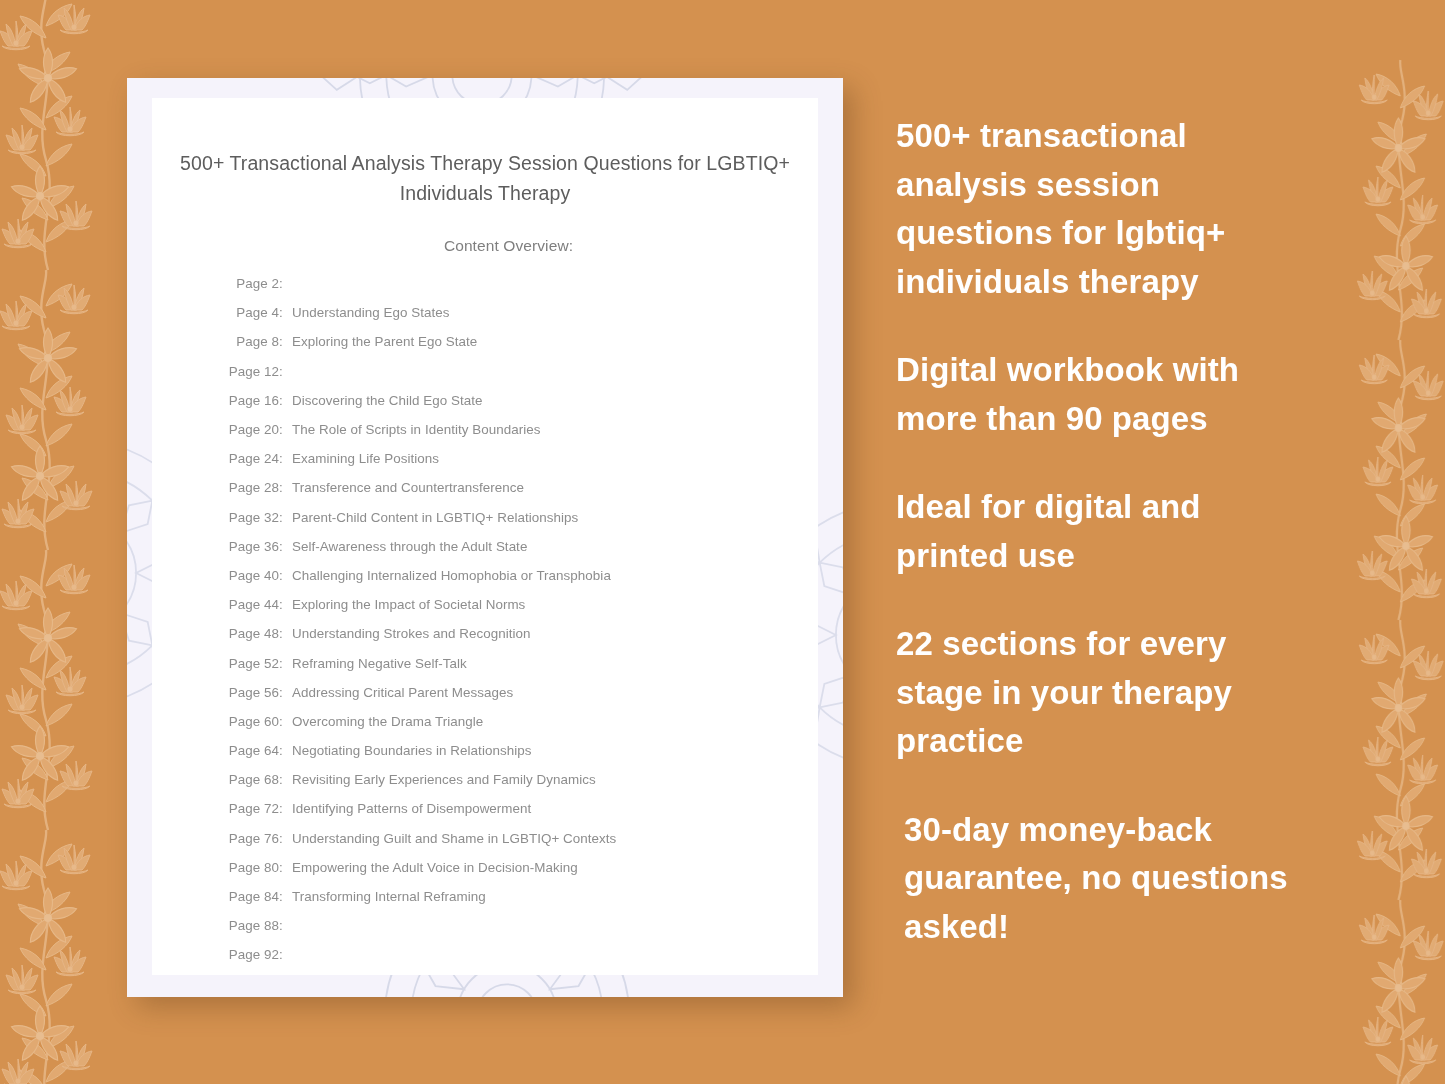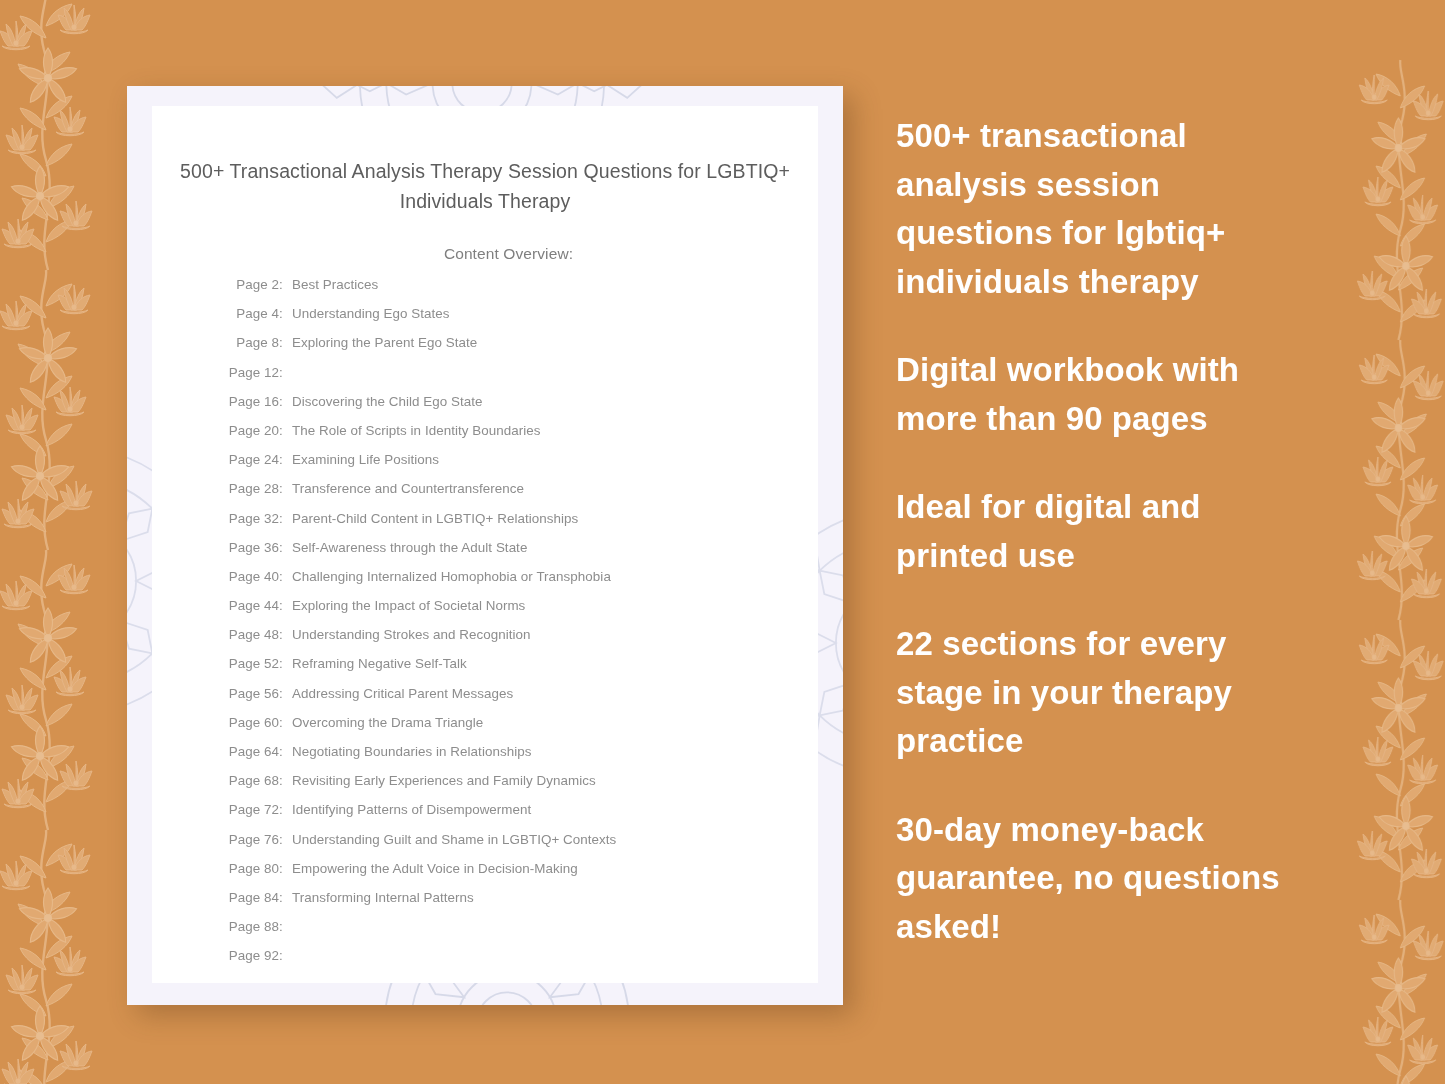--- a/index.html
+++ b/index.html
@@ -26,21 +26,21 @@
     opacity: 1;
   }
   .floral-band.left  { left: -4px;  width: 118px; }
   .floral-band.right { right: -2px; width: 110px; }
   .floral-band svg { display: block; width: 100%; height: 100%; }
 
   
   #card {
     position: absolute;
     left: 127px;
-    top: 86px;
+    top: 78px;
     width: 716px;
     height: 919px;
     background: #f5f3fb;
     box-shadow: 10px 10px 26px rgba(90, 55, 20, 0.33);
     overflow: hidden;
   }
 
   
   #card .watermark {
     position: absolute;
@@ -81,21 +81,21 @@
     text-align: center;
   }
 
   #toc {
     margin: 14px 0 0 0;
     list-style: none;
   }
 
   #toc li {
     display: flex;
-    align-items: flex-start;
+    align-items: center;
     font-size: 13.4px;
     color: #8d8d8d;
     height: 29.2px;
     padding-left: 69px;
     letter-spacing: .05px;
   }
 
   #toc .pg {
     flex: 0 0 auto;
     width: 58px;
@@ -119,21 +119,21 @@
     width: 420px;
   }
   #marketing .blurb {
     color: #ffffff;
     font-size: 33px;
     line-height: 48.5px;
     font-weight: 700;
     letter-spacing: .1px;
     margin-bottom: 40px;
   }
-  #marketing .blurb:last-child { margin-bottom: 0; }
+  #marketing .blurb:last-child { margin-bottom: 0; margin-left: 8px; }
 </style>
 </head>
 <body>
 
 <div class="floral-band left">
   <svg viewBox="0 0 118 1084" preserveAspectRatio="none" aria-hidden="true">
     <defs>
       <g id="lotus">
         <path d="M0,0 C-3,-9 -9,-14 -16,-15 C-13,-7 -11,-3 -8,0 Z" fill="#e9bb8c" stroke="#f0cba6" stroke-width="1"></path>
         <path d="M0,0 C-2,-11 -5,-18 -10,-22 C-9,-13 -6,-6 -3,0 Z" fill="#e9bb8c" stroke="#f0cba6" stroke-width="1"></path>
@@ -445,21 +445,20 @@
 
   <div id="page-sheet">
     <h1 id="doc-title">500+ Transactional Analysis Therapy Session Questions for LGBTIQ+ Individuals Therapy</h1>
 
     <div id="content-overview-label">Content Overview:</div>
 
     <ul id="toc">
         <li>
           <span class="pg">Page 2</span>
           <span class="pg-colon">:</span>
-          <span class="entry-title">Best Practices</span>
         </li>
         <li>
           <span class="pg">Page 4</span>
           <span class="pg-colon">:</span>
           <span class="entry-title">Understanding Ego States</span>
         </li>
         <li>
           <span class="pg">Page 8</span>
           <span class="pg-colon">:</span>
           <span class="entry-title">Exploring the Parent Ego State</span>
@@ -549,21 +548,21 @@
           <span class="entry-title">Understanding Guilt and Shame in LGBTIQ+ Contexts</span>
         </li>
         <li>
           <span class="pg">Page 80</span>
           <span class="pg-colon">:</span>
           <span class="entry-title">Empowering the Adult Voice in Decision-Making</span>
         </li>
         <li>
           <span class="pg">Page 84</span>
           <span class="pg-colon">:</span>
-          <span class="entry-title">Transforming Internal Patterns</span>
+          <span class="entry-title">Transforming Internal Reframing</span>
         </li>
         <li>
           <span class="pg">Page 88</span>
           <span class="pg-colon">:</span>
         </li>
         <li>
           <span class="pg">Page 92</span>
           <span class="pg-colon">:</span>
         </li>
       </ul>

